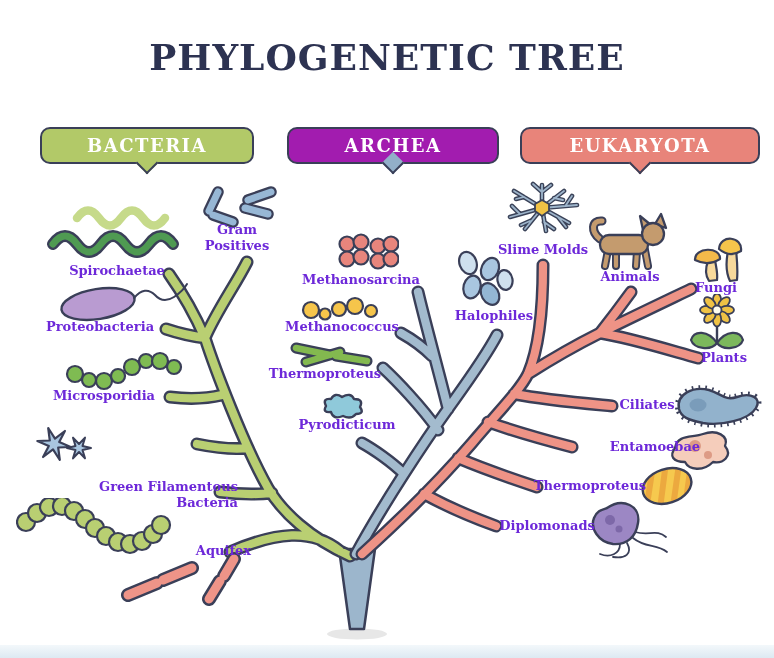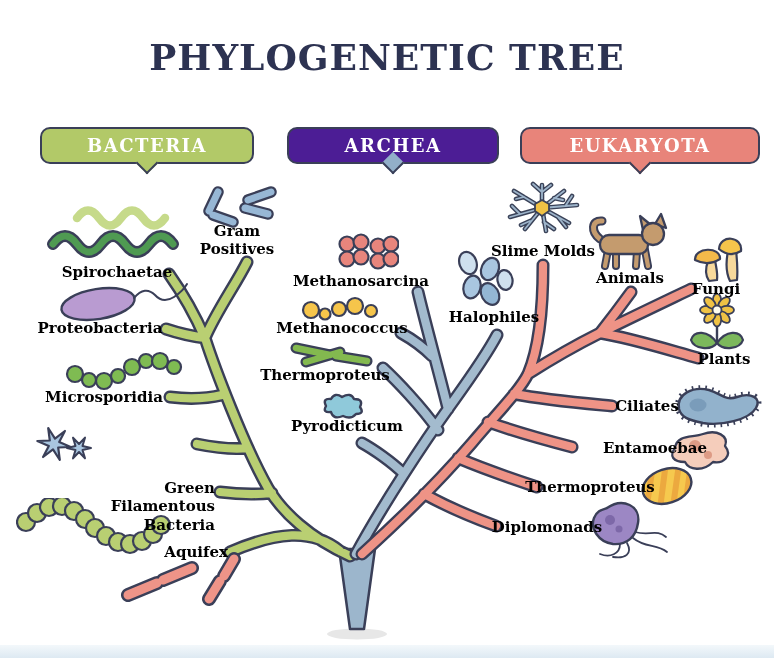--- a/index.html
+++ b/index.html
@@ -6,23 +6,23 @@
   #stage{position:relative;width:774px;height:658px;background:#ffffff;overflow:hidden;
          font-family:"DejaVu Serif",serif;}
   .title{position:absolute;top:36px;left:0;width:100%;text-align:center;
          font-size:36px;font-weight:bold;letter-spacing:1px;color:#2d3352;}
   .banner{position:absolute;top:127px;height:37px;border:2.5px solid #3a3f58;border-radius:10px;
           display:flex;align-items:center;justify-content:center;box-sizing:border-box;}
   .banner .blabel{color:#ffffff;font-weight:bold;font-size:18px;letter-spacing:1.5px;}
   .pointer{position:absolute;bottom:-9px;left:50%;width:16px;height:16px;
            transform:translateX(-50%) rotate(45deg);box-sizing:border-box;
            border-right:2.5px solid #3a3f58;border-bottom:2.5px solid #3a3f58;}
-  .org{position:absolute;font-size:15px;font-weight:bold;color:#000000;
+  .org{position:absolute;font-size:13px;font-weight:bold;color:#6d28d9;
        white-space:pre-line;text-align:center;width:154px;line-height:1.22;}
-  .org.right{text-align:right;}
+  .org.right{text-align:right;margin-left:23px;}
   svg.icon{position:absolute;}
   .tree{position:absolute;left:0;top:0;}
   .tout{stroke:#3a3f58;stroke-width:13;fill:none;stroke-linecap:round;stroke-linejoin:round;}
   .tfill{stroke-width:8.2;fill:none;stroke-linecap:round;stroke-linejoin:round;}
   .bottom-strip{position:absolute;left:0;bottom:0;width:100%;height:13px;
                 background:linear-gradient(#f3f8fb,#dde9f2);}
 </style>
 </head>
 <body>
 
@@ -240,21 +240,21 @@
   <div class="org" style="left:647px;top:350px">Plants</div>
   <div class="org" style="left:570px;top:397px">Ciliates</div>
   <div class="org" style="left:578px;top:439px">Entamoebae</div>
   <div class="org" style="left:513px;top:478px">Thermoproteus</div>
   <div class="org" style="left:470px;top:518px">Diplomonads</div>
 
   <div class="banner" style="left: 40px; width: 214px; background: rgb(178, 201, 104);">
     <span class="blabel">BACTERIA</span>
     <div class="pointer" style="background: rgb(178, 201, 104);"></div>
   </div>
-  <div class="banner" style="left: 287px; width: 212px; background: #4c1d95;">
+  <div class="banner" style="left: 287px; width: 212px; background: #a21caf;">
     <span class="blabel">ARCHEA</span>
     <div class="pointer" style="background: rgb(146, 175, 201);"></div>
   </div>
   <div class="banner" style="left: 520px; width: 240px; background: rgb(232, 132, 122);">
     <span class="blabel">EUKARYOTA</span>
     <div class="pointer" style="background: rgb(232, 132, 122);"></div>
   </div>
 
   <div class="title">PHYLOGENETIC TREE</div>
   <div class="bottom-strip"></div>

